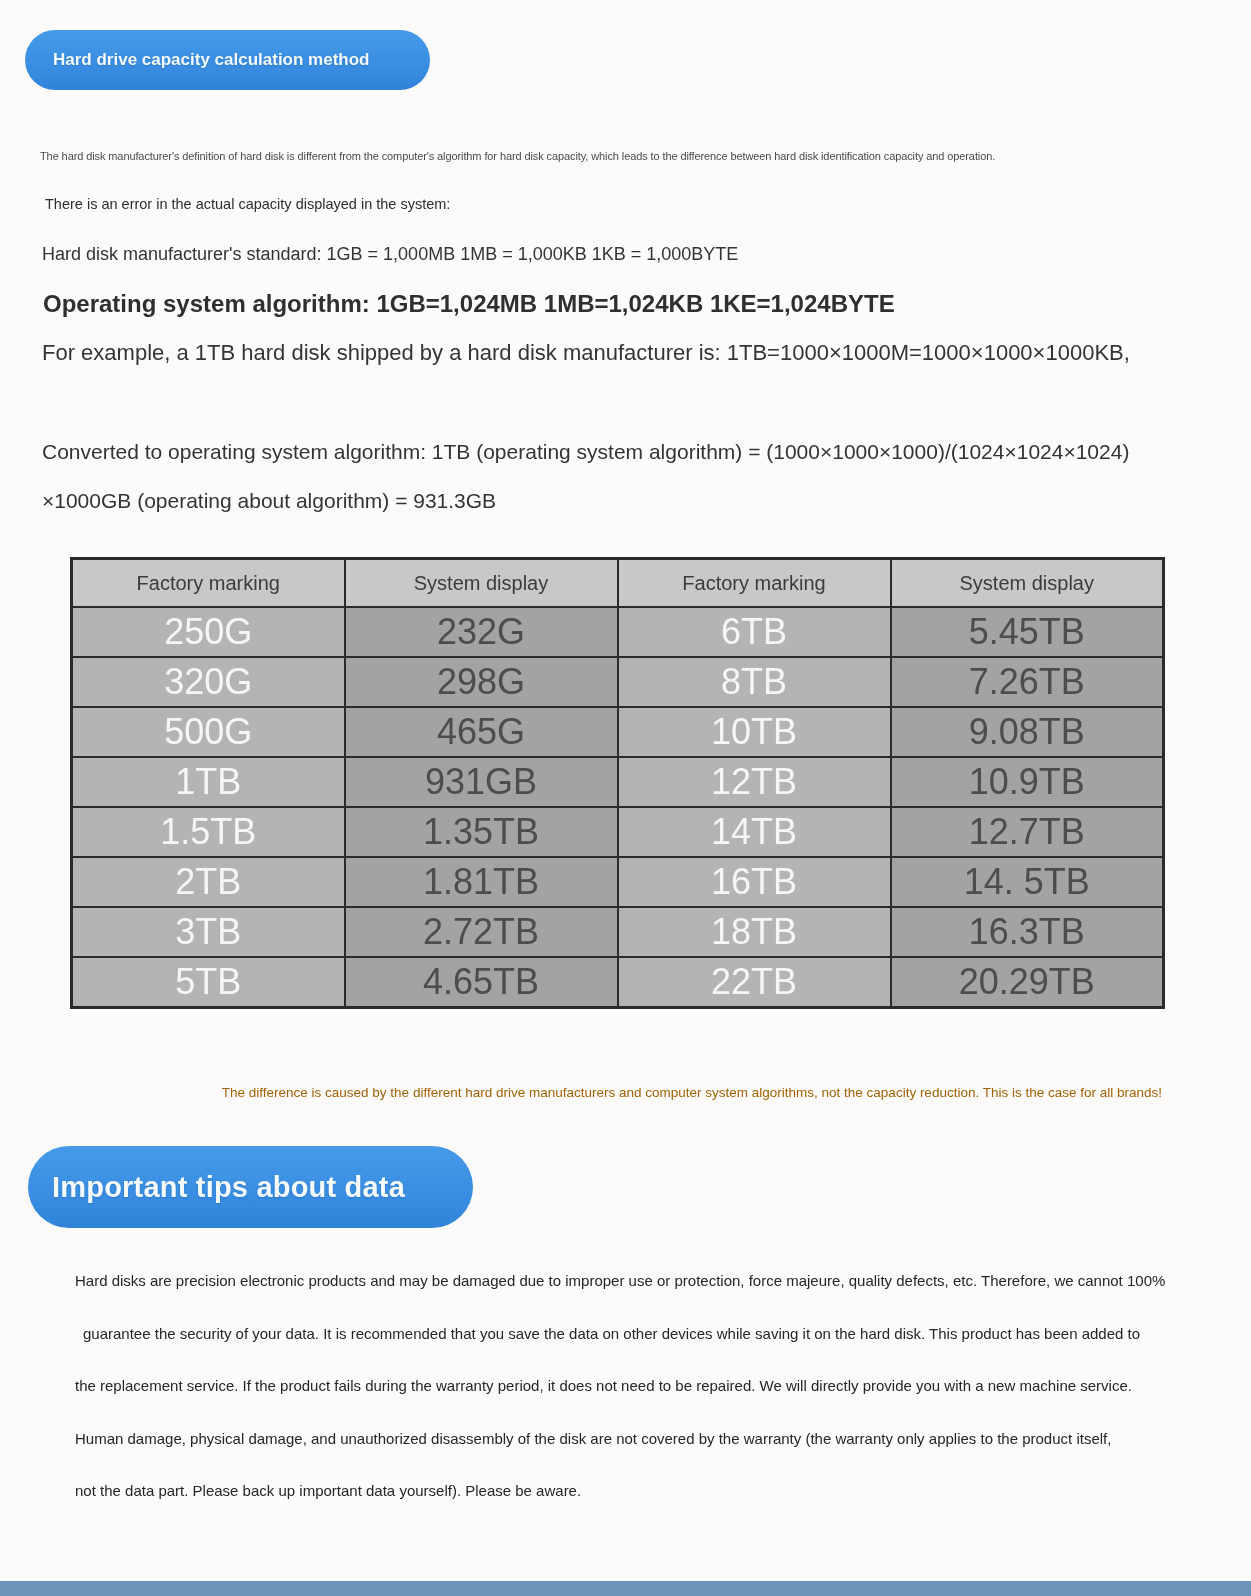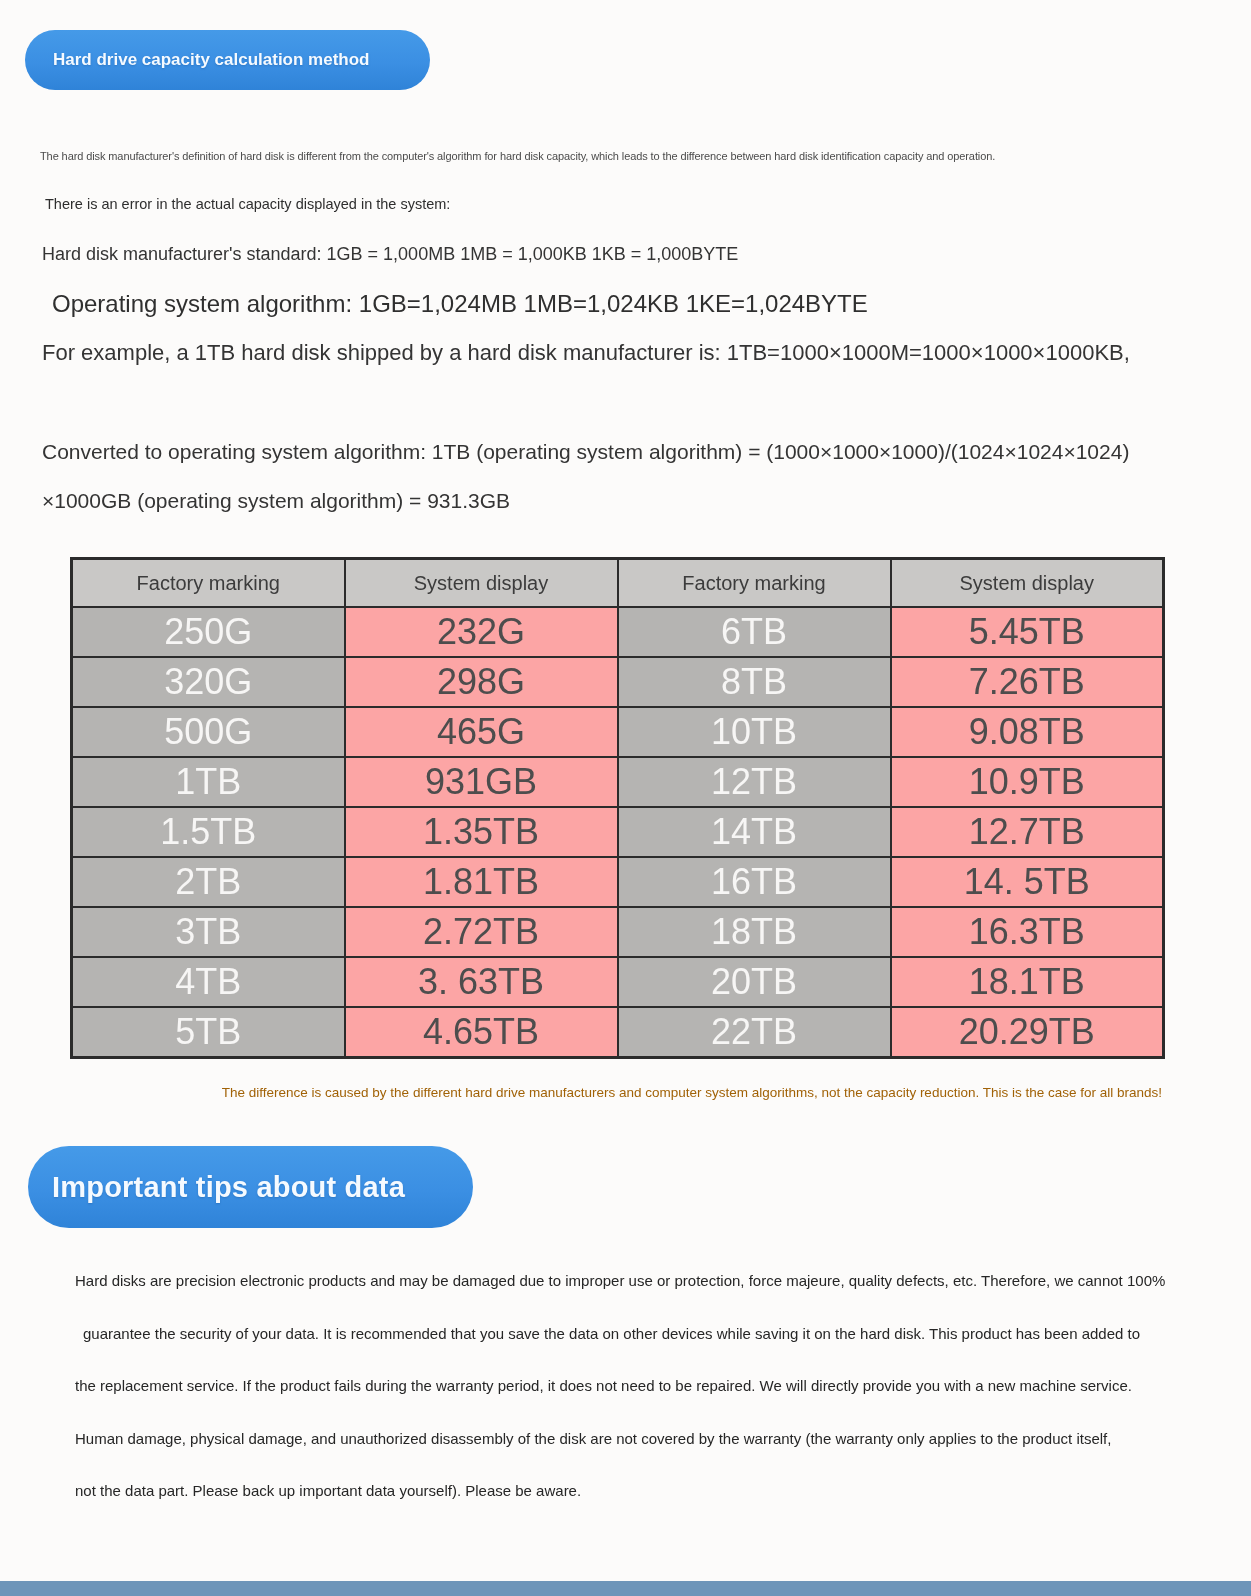--- a/index.html
+++ b/index.html
@@ -22,21 +22,21 @@
     border-radius: 999px;
     font-weight: bold;
     text-shadow: 0 1px 2px rgba(20,80,150,.35);
   }
   .badge1 { left: 25px; top: 30px; width: 405px; height: 60px; font-size: 17px; padding-left: 28px; box-sizing: border-box; }
   .badge2 { left: 28px; top: 1146px; width: 445px; height: 82px; font-size: 29px; padding-left: 24px; box-sizing: border-box; letter-spacing: 0.2px; }
 
   .intro-note { left: 40px; top: 150px; font-size: 11px; color: #4b4b4b; letter-spacing: -0.1px; }
   .error-line { left: 45px; top: 196px; font-size: 14.5px; color: #2e2e2e; }
   .std-line   { left: 42px; top: 244px; font-size: 18px; color: #343434; }
-  .os-line    { left: 52px; top: 290px; font-size: 24px; color: #2f2f2f; }
+  .os-line    { left: 43px; top: 290px; font-size: 24px; color: #2f2f2f; font-weight: bold; }
   .example-line { left: 42px; top: 340px; font-size: 22px; color: #343434; }
   .conv-line1 { left: 42px; top: 440px; font-size: 21px; color: #343434; }
   .conv-line2 { left: 42px; top: 489px; font-size: 21px; color: #343434; }
 
   
   table.capacity {
     position: absolute; left: 70px; top: 557px;
     width: 1095px;
     border-collapse: collapse;
     table-layout: fixed;
@@ -51,21 +51,21 @@
     border: 2px solid #2b2b2b;
   }
   table.capacity td {
     height: 46px;
     text-align: center;
     font-size: 36px;
     border: 2px solid #2b2b2b;
     overflow: hidden;
   }
   table.capacity td.factory { background: #b5b4b2; color: #f7f6f5; margin-top: 48px; }
-  table.capacity td.system  { background: #fca5a5; color: #4d4d4d; }
+  table.capacity td.system  { background: #a3a3a3; color: #4d4d4d; }
 
   .caption {
     position: absolute; left: 0; top: 1085px; width: 1162px;
     text-align: right; font-size: 13.5px; color: #a16207; white-space: nowrap;
   }
 
   .tips-text {
     position: absolute; left: 30px; top: 1255px; width: 1195px; margin-left: 45px;
   }
   .tips-text .line {
@@ -87,21 +87,21 @@
 <div class="badge badge1">
   <span>Hard drive capacity calculation method</span>
 </div>
 
 <div class="abs intro-note">The hard disk manufacturer's definition of hard disk is different from the computer's algorithm for hard disk capacity, which leads to the difference between hard disk identification capacity and operation.</div>
 <div class="abs error-line">There is an error in the actual capacity displayed in the system:</div>
 <div class="abs std-line">Hard disk manufacturer's standard: 1GB = 1,000MB 1MB = 1,000KB 1KB = 1,000BYTE</div>
 <div class="abs os-line">Operating system algorithm: 1GB=1,024MB 1MB=1,024KB 1KE=1,024BYTE</div>
 <div class="abs example-line">For example, a 1TB hard disk shipped by a hard disk manufacturer is: 1TB=1000×1000M=1000×1000×1000KB,</div>
 <div class="abs conv-line1">Converted to operating system algorithm: 1TB (operating system algorithm) = (1000×1000×1000)/(1024×1024×1024)</div>
-<div class="abs conv-line2">×1000GB (operating system algorithm) = 931.3GB</div>
+<div class="abs conv-line2">×1000GB (operating about algorithm) = 931.3GB</div>
 
 <table class="capacity">
   <thead>
     <tr>
       <th>Factory marking</th>
       <th>System display</th>
       <th>Factory marking</th>
       <th>System display</th>
     </tr>
   </thead>
@@ -142,26 +142,20 @@
         <td class="factory">16TB</td>
         <td class="system">14. 5TB</td>
       </tr>
       <tr>
         <td class="factory">3TB</td>
         <td class="system">2.72TB</td>
         <td class="factory">18TB</td>
         <td class="system">16.3TB</td>
       </tr>
       <tr>
-        <td class="factory">4TB</td>
-        <td class="system">3. 63TB</td>
-        <td class="factory">20TB</td>
-        <td class="system">18.1TB</td>
-      </tr>
-      <tr>
         <td class="factory">5TB</td>
         <td class="system">4.65TB</td>
         <td class="factory">22TB</td>
         <td class="system">20.29TB</td>
       </tr>
     </tbody>
 </table>
 
 <div class="caption">The difference is caused by the different hard drive manufacturers and computer system algorithms, not the capacity reduction. This is the case for all brands!</div>
 

